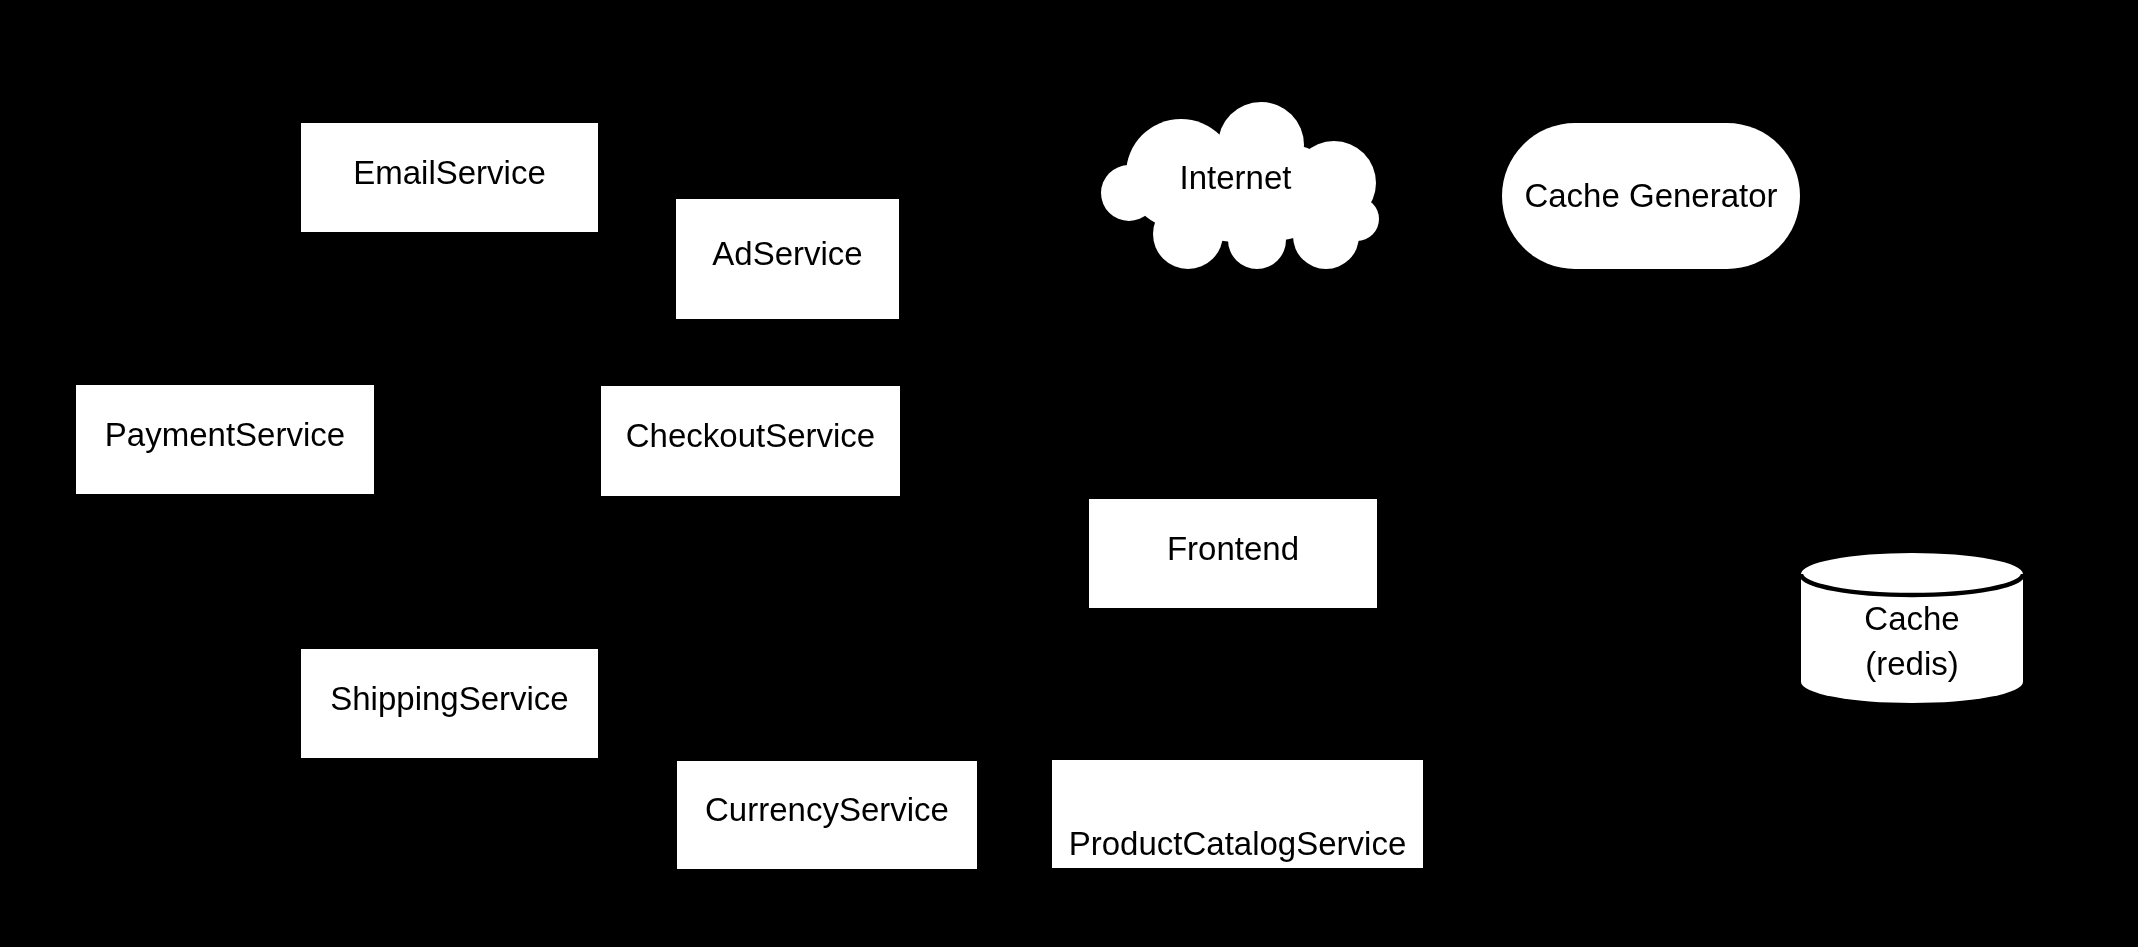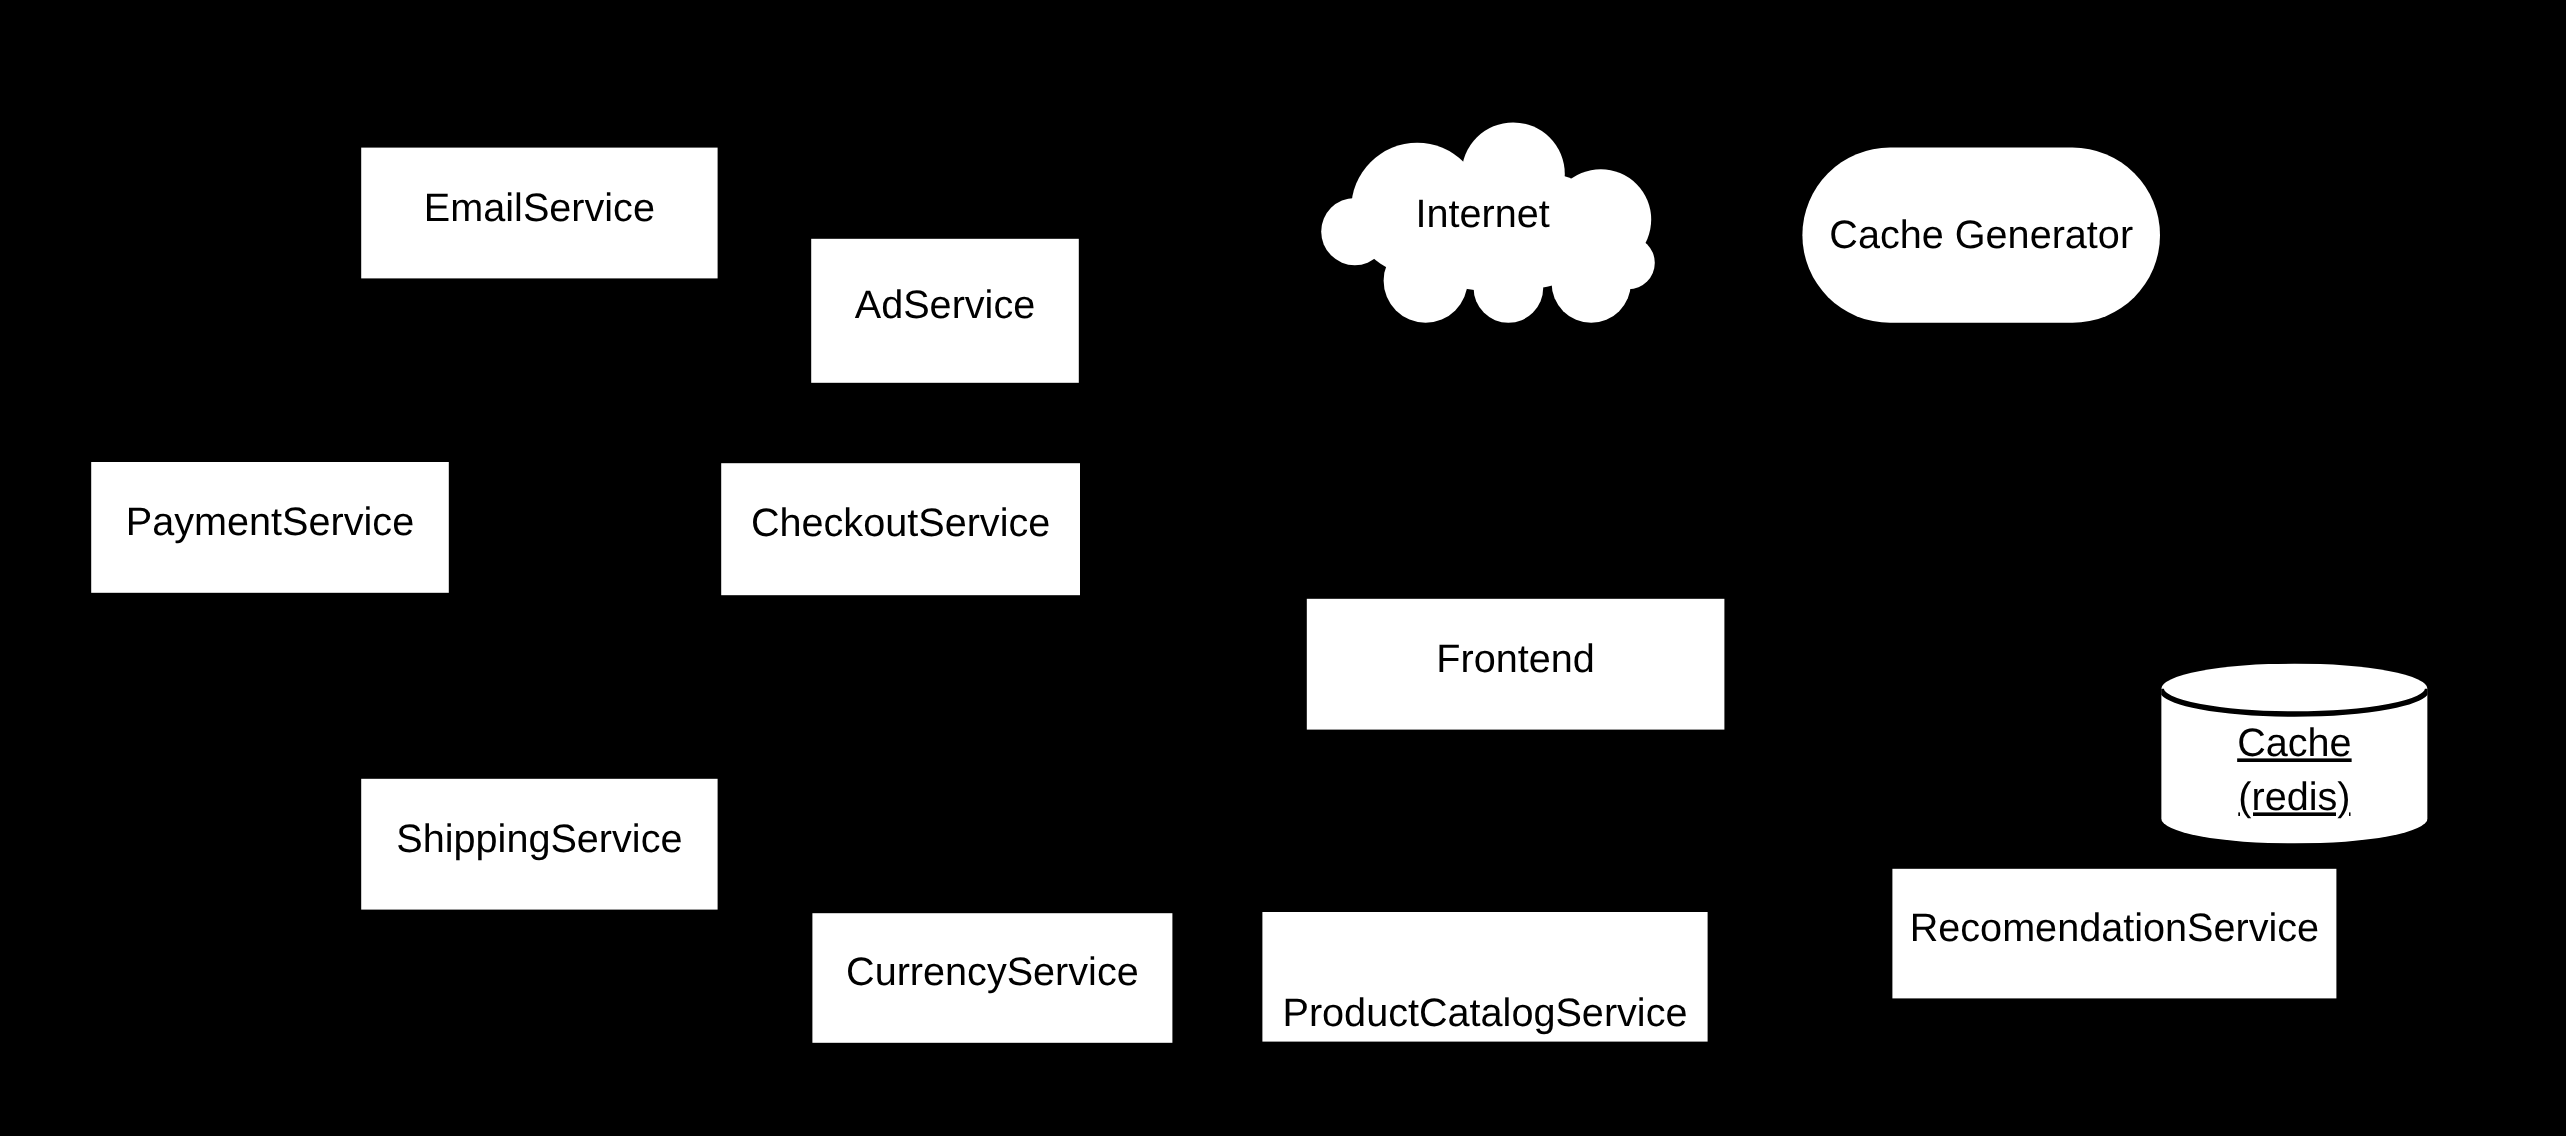--- a/index.html
+++ b/index.html
@@ -49,31 +49,30 @@
   }
   .cyl-label {
     position: relative;
     display: flex;
     flex-direction: column;
     align-items: center;
     justify-content: center;
     padding-top: 26px;
     height: calc(100% - 26px);
     line-height: 45px;
-    text-decoration: underline;
   }
   
   .n-email          { left: 301px;  top: 123px; width: 297px; height: 109px; }
   .n-ad             { left: 676px;  top: 199px; width: 223px; height: 120px; }
   .n-internet       { left: 1091px; top: 86px;  width: 289px; height: 184px; }
   .n-loadgen        { left: 1502px; top: 123px; width: 298px; height: 146px; }
   .n-payment        { left: 76px;   top: 385px; width: 298px; height: 109px; }
   .n-checkout       { left: 601px;  top: 386px; width: 299px; height: 110px; }
   .n-cart           { left: 1764px; top: 349px; width: 296px; height: 109px; }
-  .n-frontend       { left: 1089px; top: 499px; width: 348px; height: 109px; justify-content: center; }
+  .n-frontend       { left: 1089px; top: 499px; width: 288px; height: 109px; justify-content: center; }
   .n-cache          { left: 1801px; top: 553px; width: 222px; height: 150px; }
   .n-shipping       { left: 301px;  top: 649px; width: 297px; height: 109px; }
   .n-currency       { left: 677px;  top: 761px; width: 300px; height: 108px; }
   .n-productcatalog { left: 1052px; top: 760px; width: 371px; height: 108px; align-items: flex-end; }
   .n-recomendation  { left: 1577px; top: 724px; width: 370px; height: 108px; }
 </style>
 </head>
 <body>
 
 <div id="stage">
@@ -136,17 +135,14 @@
   </div>
 
   <div class="node n-currency">
     <span class="label">CurrencyService</span>
   </div>
 
   <div class="node n-productcatalog">
     <span class="label">ProductCatalogService</span>
   </div>
 
-  <div class="node n-recomendation">
-    <span class="label">RecomendationService</span>
-  </div>
 
 </div>
 
 </body></html>

